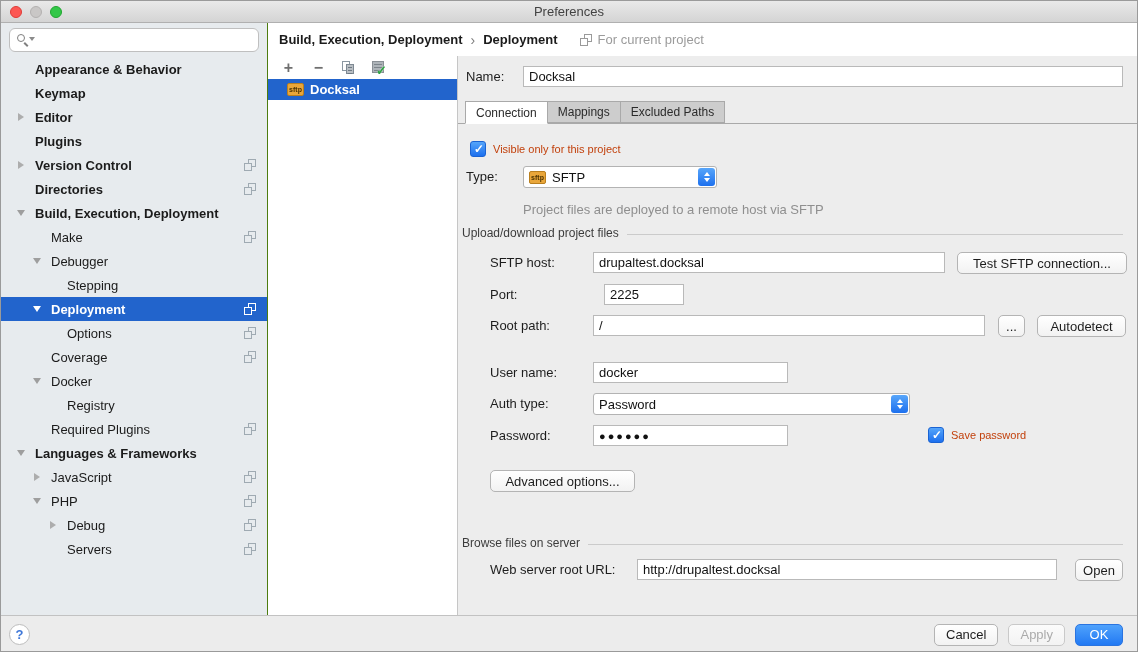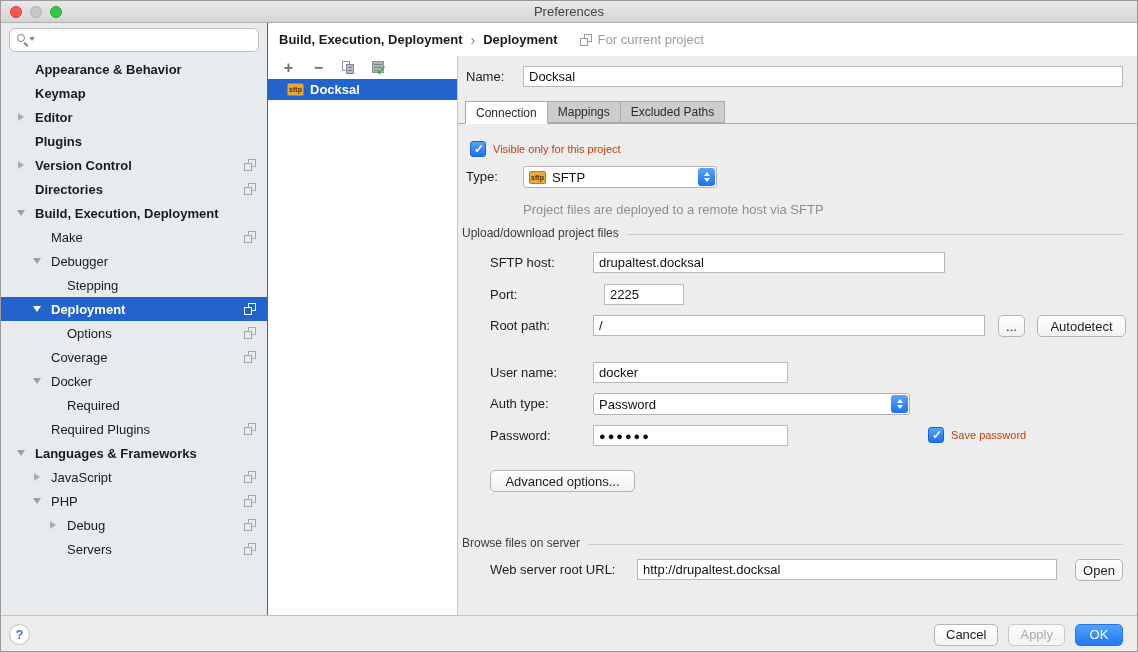--- a/index.html
+++ b/index.html
@@ -228,21 +228,21 @@
             </span>
           </div>
           <div class="tree-row lvl2">
             <span class="tree-arrow">
               <span class="tri-down"></span>
             </span>
             <span class="tree-label">Docker</span>
           </div>
           <div class="tree-row lvl3">
             <span class="tree-arrow"></span>
-            <span class="tree-label">Required</span>
+            <span class="tree-label">Registry</span>
           </div>
           <div class="tree-row lvl2">
             <span class="tree-arrow"></span>
             <span class="tree-label">Required Plugins</span>
             <span class="proj-icon">
               <span class="pi-b"></span>
               <span class="pi-f"></span>
             </span>
           </div>
           <div class="tree-row lvl1">
@@ -376,20 +376,21 @@
           <span class="helper-text" style="top:146px; left:65px;">Project files are deployed to a remote host via SFTP</span>
 
           <div class="section-hdr" style="top:170px;">
             <span class="sh-label">Upload/download project files</span>
               <span class="sh-line"></span>
           </div>
 
           <div class="frow" style="top:196px; height:22px;">
             <span class="flabel" style="left:32px;">SFTP host:</span>
             <input class="tinput" style="left: 135px; width: 352px;" value="drupaltest.docksal">
+            <button class="btn" style="left:499px; width:170px;">Test SFTP connection...</button>
           </div>
 
           <div class="frow" style="top:228px; height:22px;">
             <span class="flabel" style="left:32px;">Port:</span>
             <input class="tinput" style="left: 146px; width: 80px;" value="2225">
           </div>
 
           <div class="frow" style="top:259px; height:22px;">
             <span class="flabel" style="left:32px;">Root path:</span>
             <input class="tinput" style="left: 135px; width: 392px;" value="/">

